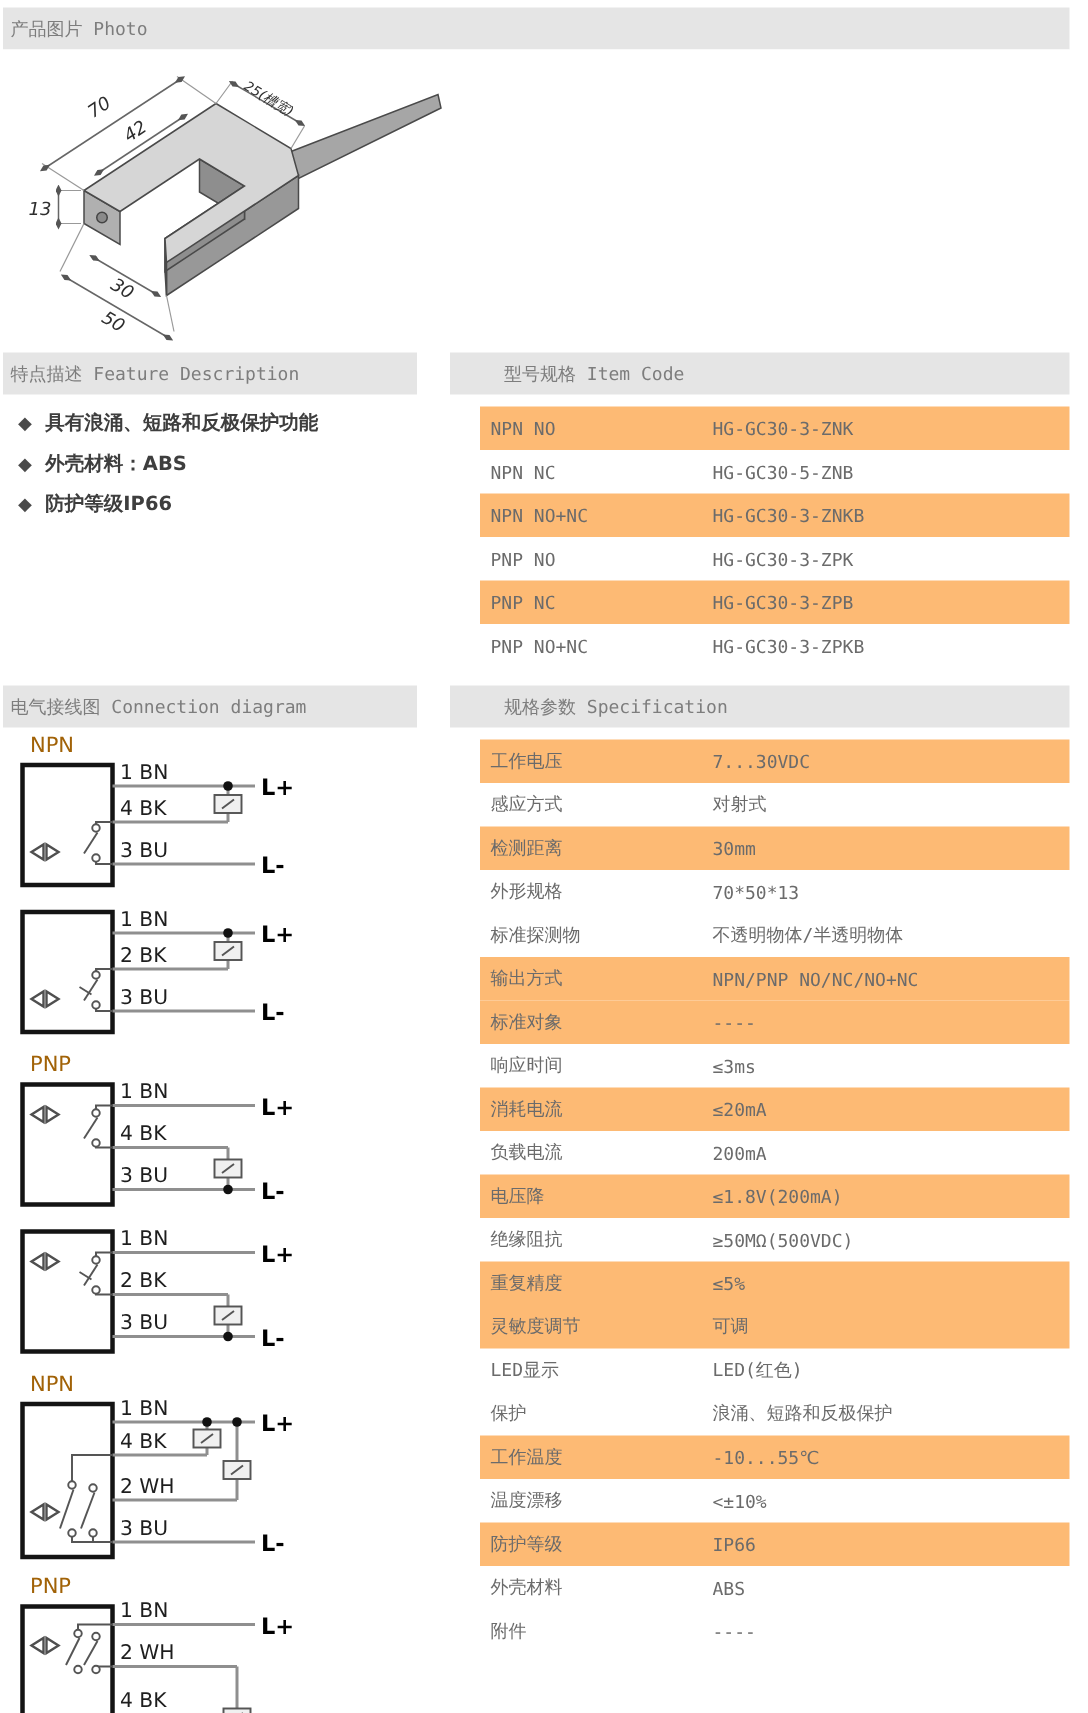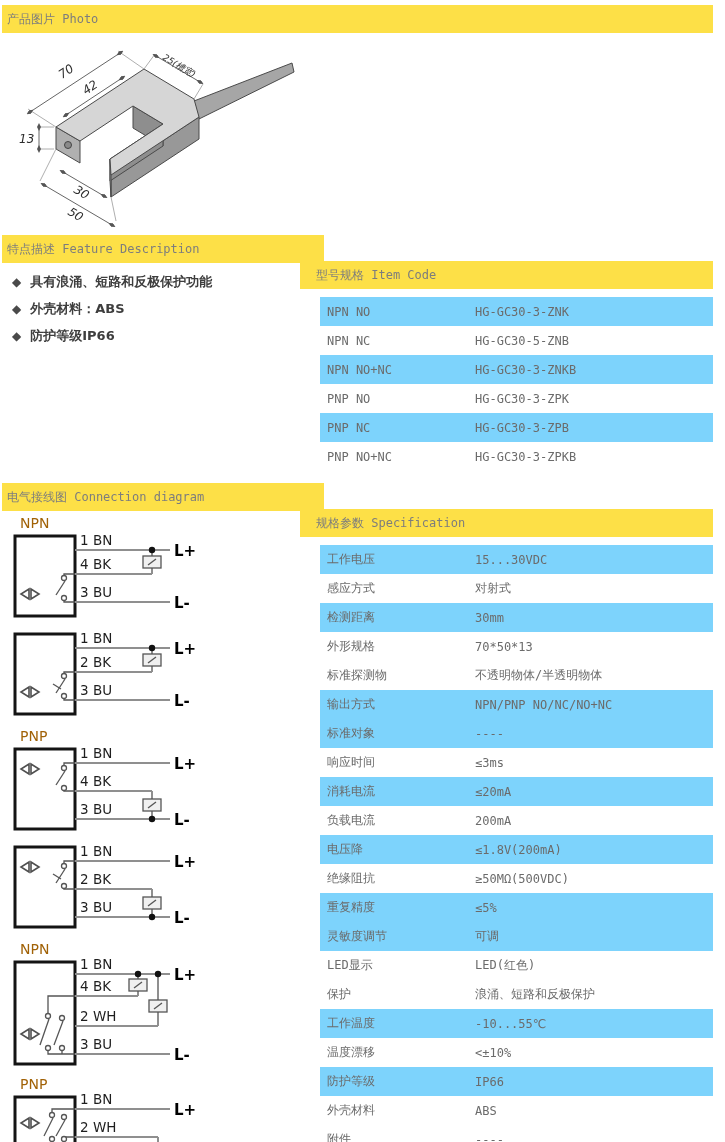--- a/index.html
+++ b/index.html
@@ -1,35 +1,35 @@
 <!DOCTYPE html>
 <html><head>
 <meta charset="utf-8">
 <style>
   html,body{margin:0;padding:0;background:#fff;}
   body{font-family:"DejaVu Sans","Liberation Sans",sans-serif;width:725px;}
   .page{width:711px;margin:5px 0 0 2px;}
-  .band{background:#fde047;color:#7d7d7d;font-size:12px;height:28px;line-height:28px;
+  .band{background:#e5e5e5;color:#7d7d7d;font-size:12px;height:28px;line-height:28px;
         padding-left:5px;box-sizing:border-box;white-space:nowrap;overflow:hidden;
         font-family:"DejaVu Sans Mono","DejaVu Sans",sans-serif;}
-  .band.inset{padding-left:16px;margin-top:26px;}
+  .band.inset{padding-left:36px;}
   .photo-area{height:200px;background:#fff;}
   .photo-area svg{margin:6px 0 0 4px;}
   .cols{display:flex;align-items:flex-start;margin-top:2px;}
   .col-left{width:298px;flex:none;}
-  .col-left .band{width:322px;}
+  .col-left .band{width:276px;}
   .col-right{flex:1;min-width:0;}
   .features{margin:10px 0 0 10px;padding:0;list-style:none;}
   .features li{display:flex;gap:9px;margin-bottom:9px;font-size:13px;font-weight:bold;
                color:#3e3e3e;align-items:baseline;}
   .features .bullet{color:#4a4a4a;font-size:12px;flex:none;}
   .trows{margin-left:20px;margin-top:8px;}
   .trow{display:flex;height:29px;align-items:center;font-size:12px;color:#6b6b6b;
         font-family:"DejaVu Sans Mono","DejaVu Sans",sans-serif;}
-  .trow.stripe{background:#7dd3fc;}
+  .trow.stripe{background:#fdba74;}
   .tlabel{width:148px;padding-left:7px;flex:none;white-space:nowrap;}
   .tvalue{flex:1;white-space:nowrap;}
   .diags{margin:4px 0 0 10px;}
   .diag{margin-bottom:4px;}
   .diag-label{font-size:14px;color:#a16207;margin:2px 0 0 8px;height:17px;line-height:17px;}
   
   .w{stroke:#8f8f8f;stroke-width:2;}
   .box{fill:#fff;stroke:#141414;stroke-width:3;}
   .thin{stroke:#555;stroke-width:1.3;fill:none;}
   .term{fill:#fff;stroke:#555;stroke-width:1.3;}
@@ -302,21 +302,21 @@
               <polygon class="lens" points="17,25 17,35 9,30"></polygon>
               <polygon class="lens" points="19,25 19,35 27,30"></polygon>
             </svg></div>
         </div>
     </div>
     <div class="col-right">
       <div class="band inset">规格参数 Specification</div>
       <div class="trows">
           <div class="trow stripe">
             <span class="tlabel">工作电压</span>
-            <span class="tvalue">15...30VDC</span>
+            <span class="tvalue">7...30VDC</span>
           </div>
           <div class="trow">
             <span class="tlabel">感应方式</span>
             <span class="tvalue">对射式</span>
           </div>
           <div class="trow stripe">
             <span class="tlabel">检测距离</span>
             <span class="tvalue">30mm</span>
           </div>
           <div class="trow">

